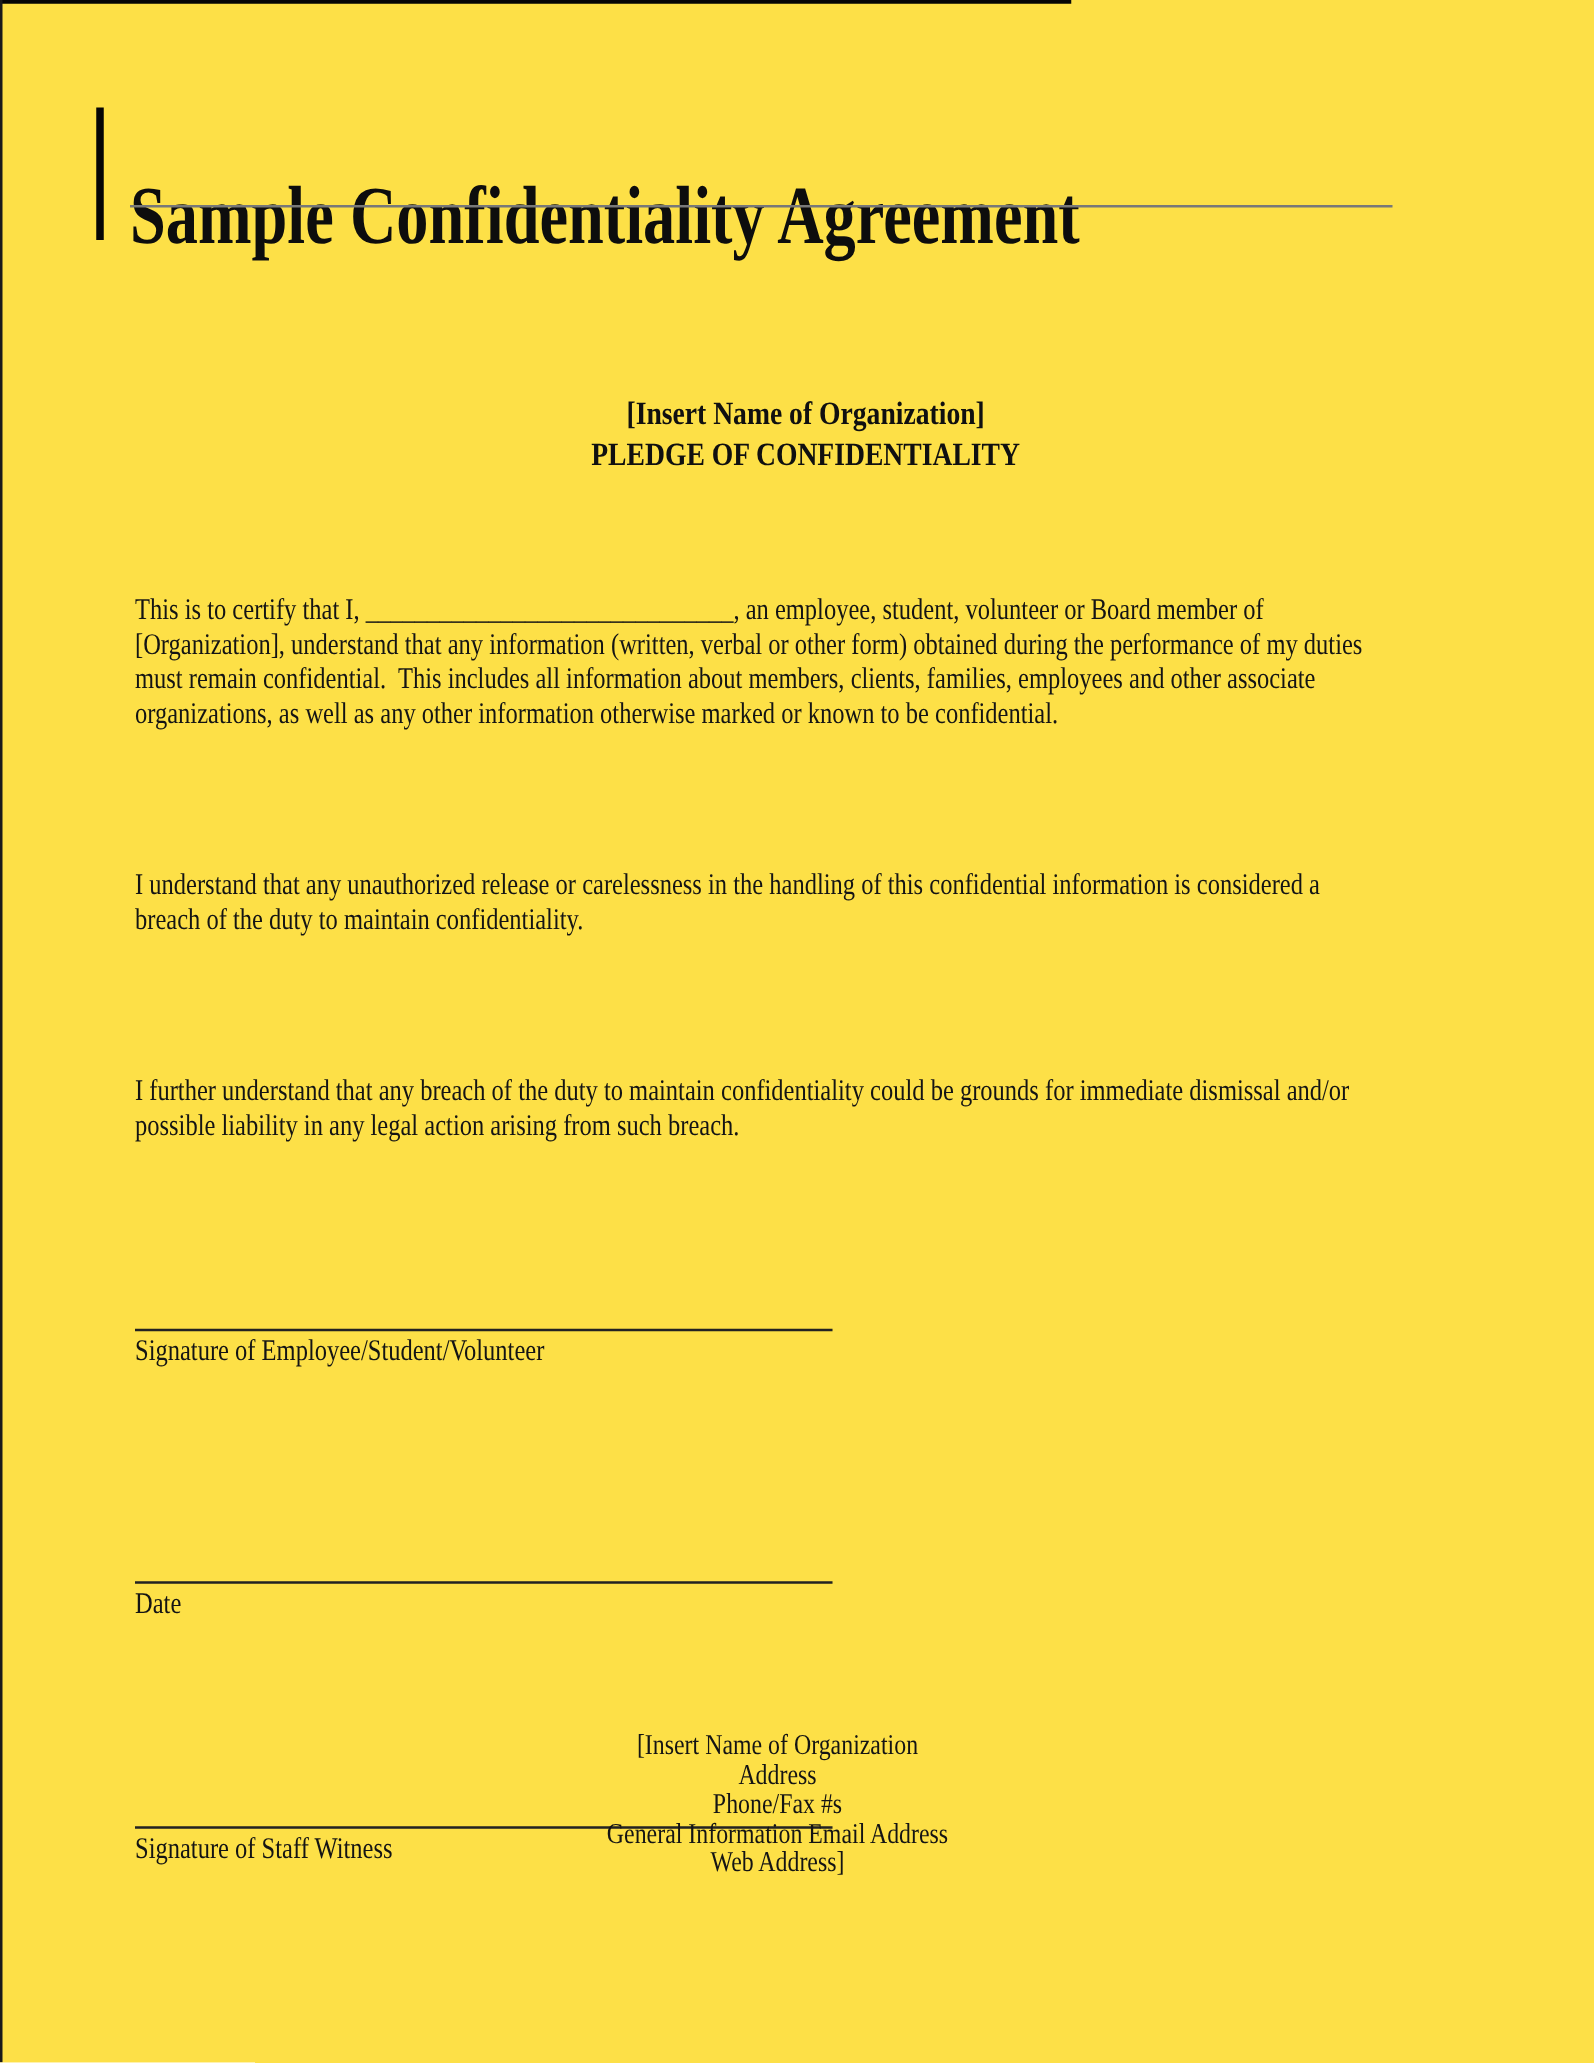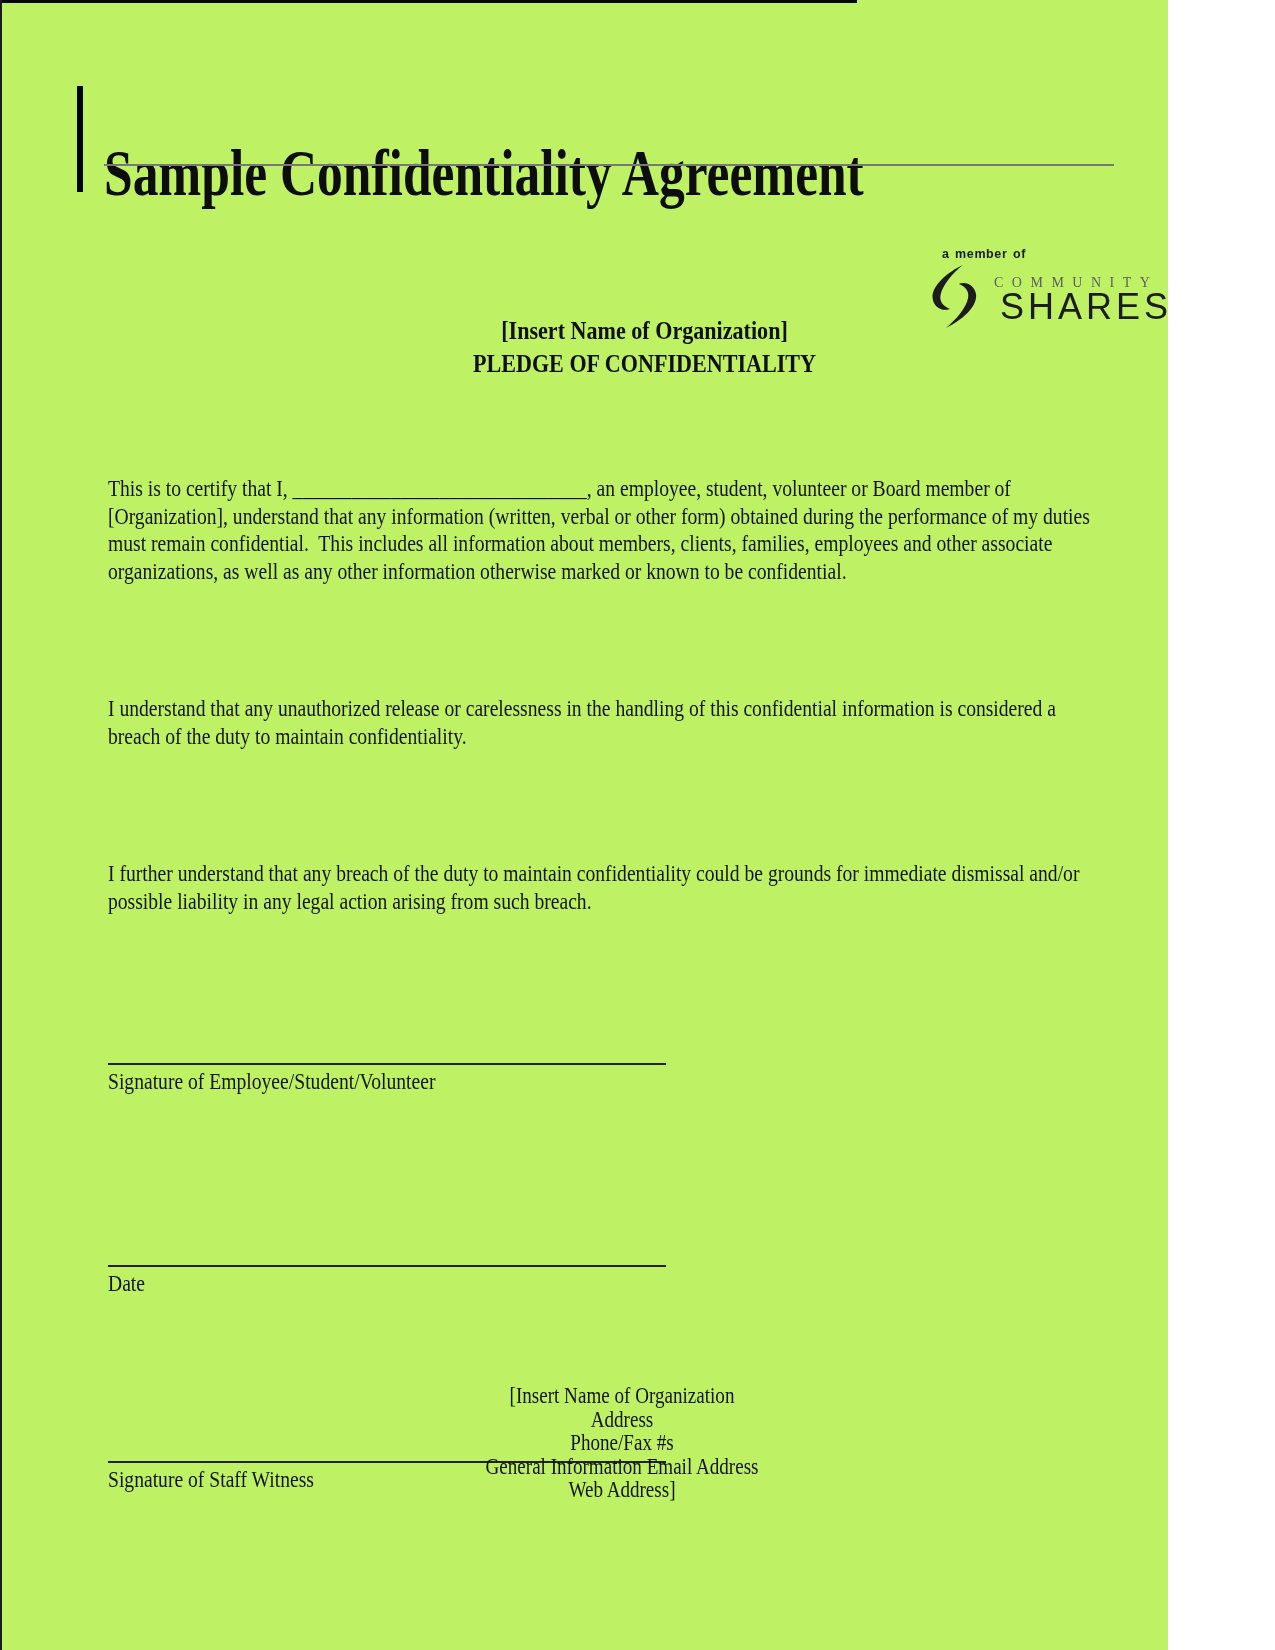--- a/index.html
+++ b/index.html
@@ -1,17 +1,17 @@
 <!DOCTYPE html>
 <html><head>
 <meta charset="utf-8">
 <style>
   html,body { margin:0; padding:0; background:#ffffff; }
   .page {
-    position:relative; width:1168px; height:1650px; background:#bef264;
+    position:relative; width:1275px; height:1650px; background:#fde047;
     font-family:"Liberation Serif","DejaVu Serif",serif; color:#141414; overflow:hidden;
   }
 
   
   .artifact-top  { position:absolute; left:0; top:0; width:857px; height:3px; background:#050505; }
   .artifact-left { position:absolute; left:0; top:0; width:2px; height:1650px; background:#1a1a1a; }
   .artifact-tick { position:absolute; left:77px; top:86px; width:6px; height:106px; background:#050505; }
 
   
   .doc-title {
@@ -76,29 +76,20 @@
 
 <div class="page">
 
   <div class="artifact-top"></div>
   <div class="artifact-left"></div>
   <div class="artifact-tick"></div>
 
   <h1 class="doc-title">Sample Confidentiality Agreement</h1>
   <div class="title-rule"></div>
 
-  <div class="logo">
-    <div class="logo-member">a member of</div>
-    <svg class="logo-swoosh" width="50" height="64" viewBox="0 0 112 144" xmlns="http://www.w3.org/2000/svg">
-      <path id="swoosh-comma" d="M 78 2 C 44 18 8 48 10 76 C 12 98 33 108 49 101 C 34 96 25 84 28 70 C 32 47 55 21 78 2 Z" fill="#1c1c1c"></path>
-      <use href="#swoosh-comma" xlink:href="#swoosh-comma" transform="rotate(180 59 73)" fill="#9c9c9c"></use>
-    </svg>
-    <div class="logo-community">COMMUNITY</div>
-    <div class="logo-shares">SHARES</div>
-  </div>
 
   <div class="headings">
     <div>[Insert Name of Organization]</div>
     <div>PLEDGE OF CONFIDENTIALITY</div>
   </div>
 
   <div class="body">
     <p><span>This is to certify that I, </span><span>______________________________</span><span>, an employee, student, volunteer or Board member of [Organization], understand that any information (written, verbal or other form) obtained during the performance of my duties must remain confidential.  This includes all information about members, clients, families, employees and other associate organizations, as well as any other information otherwise marked or known to be confidential.</span></p>
 
     <p>I understand that any unauthorized release or carelessness in the handling of this confidential information is considered a breach of the duty to maintain confidentiality.</p>

